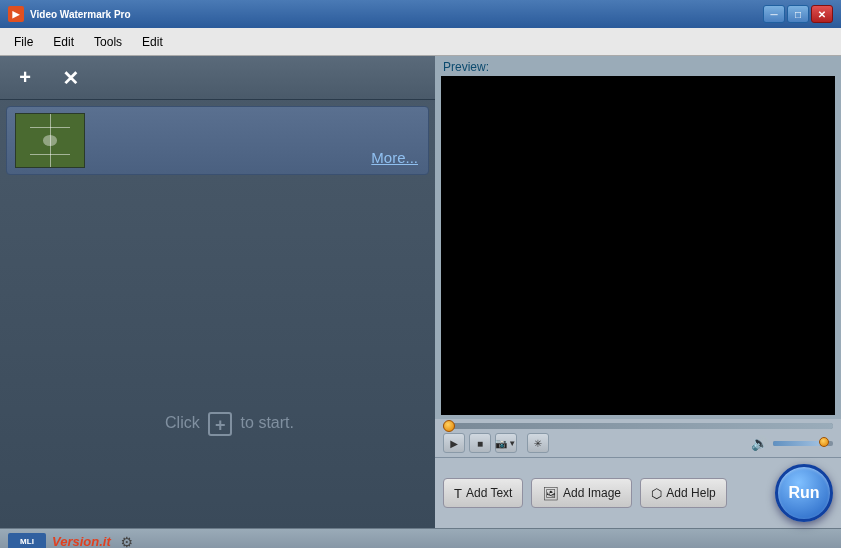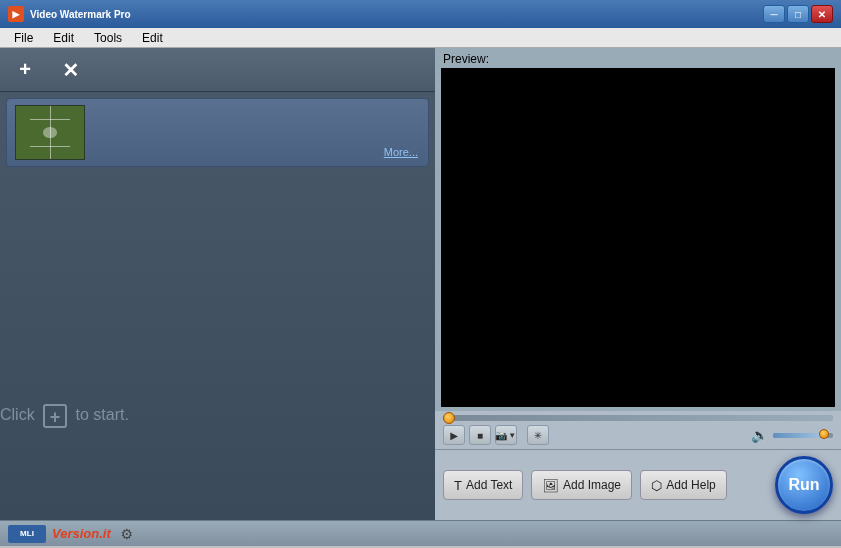--- a/index.html
+++ b/index.html
@@ -59,21 +59,21 @@
       font-size: 10px;
       font-weight: bold;
     }
     .win-btn.close-btn {
       background: linear-gradient(to bottom, #e05050, #b02020);
       border-color: #801010;
     }
 
     
     #menu-bar {
-      height: 20px;
+      height: 28px;
       background: #e8e8e8;
       display: flex;
       align-items: center;
       padding: 0 4px;
       border-bottom: 1px solid #aaa;
     }
     .menu-item {
       padding: 2px 10px;
       font-size: 12px;
       cursor: pointer;
@@ -169,32 +169,33 @@
       overflow: hidden;
       text-overflow: ellipsis;
       max-width: 220px;
     }
     .more-link {
       position: absolute;
       bottom: 8px;
       right: 10px;
       color: #90c0f0;
       cursor: pointer;
-      font-size: 11px;
+      font-size: 15px;
       text-decoration: underline;
     }
 
     
     #click-to-start {
       flex: 1;
       display: flex;
       align-items: center;
-      justify-content: flex-start;
+      justify-content: center;
       color: #8090a0;
       font-size: 16px;
+      margin-left: 24px;
     }
     .plus-icon-inline {
       display: inline-block;
       width: 24px;
       height: 24px;
       line-height: 22px;
       text-align: center;
       border: 2px solid #8090a0;
       border-radius: 3px;
       font-size: 18px;
@@ -206,21 +207,21 @@
     
     #right-panel {
       flex: 1;
       background: #9aabb8;
       display: flex;
       flex-direction: column;
     }
 
     #preview-label {
       font-size: 12px;
-      color: #000000;
+      color: #0c4a6e;
       padding: 4px 8px 2px 8px;
     }
 
     #preview-area {
       background: #000;
       flex: 1;
       margin: 0 6px 4px 6px;
     }
 
     

